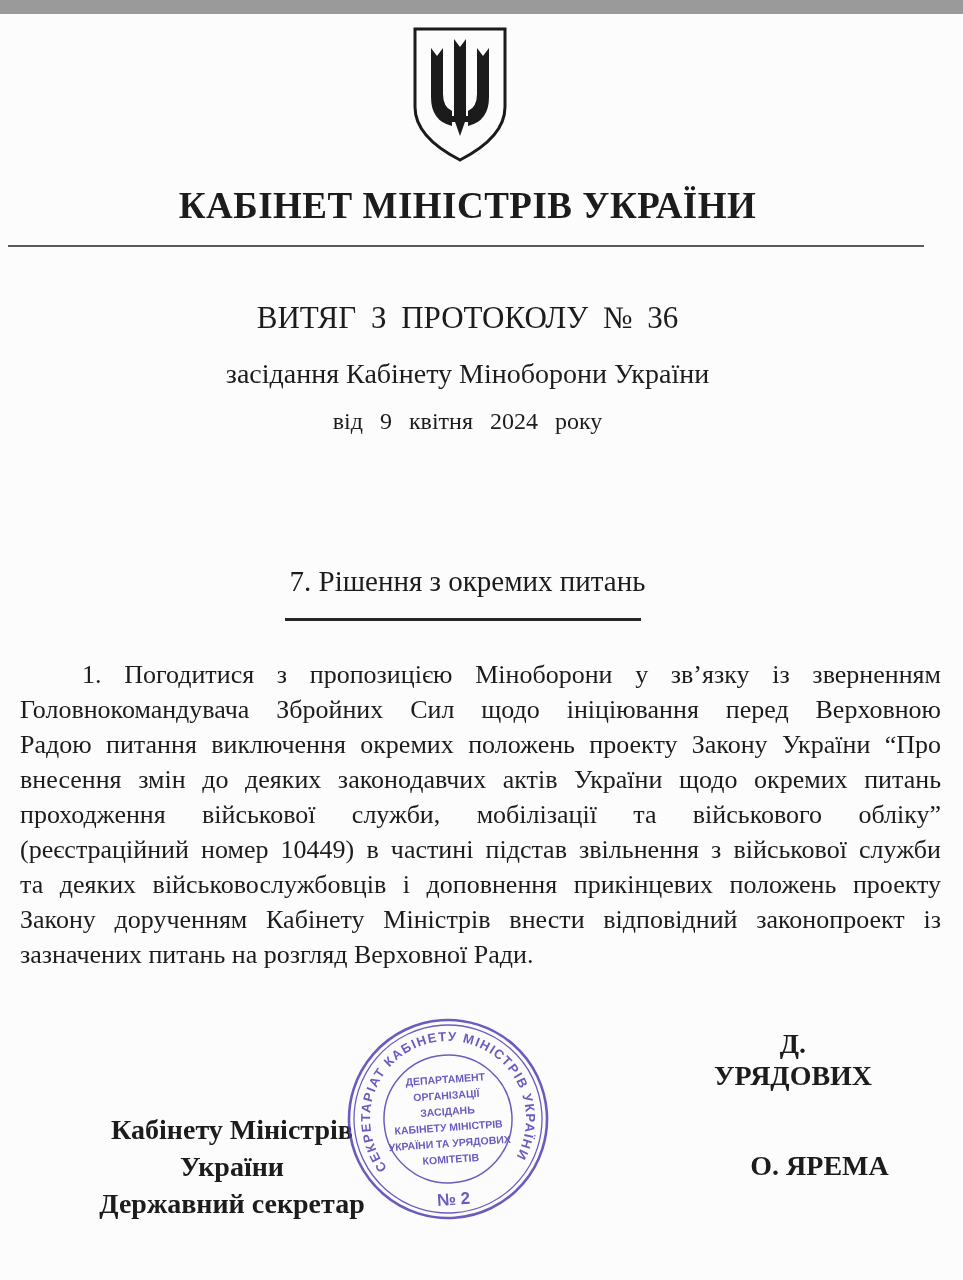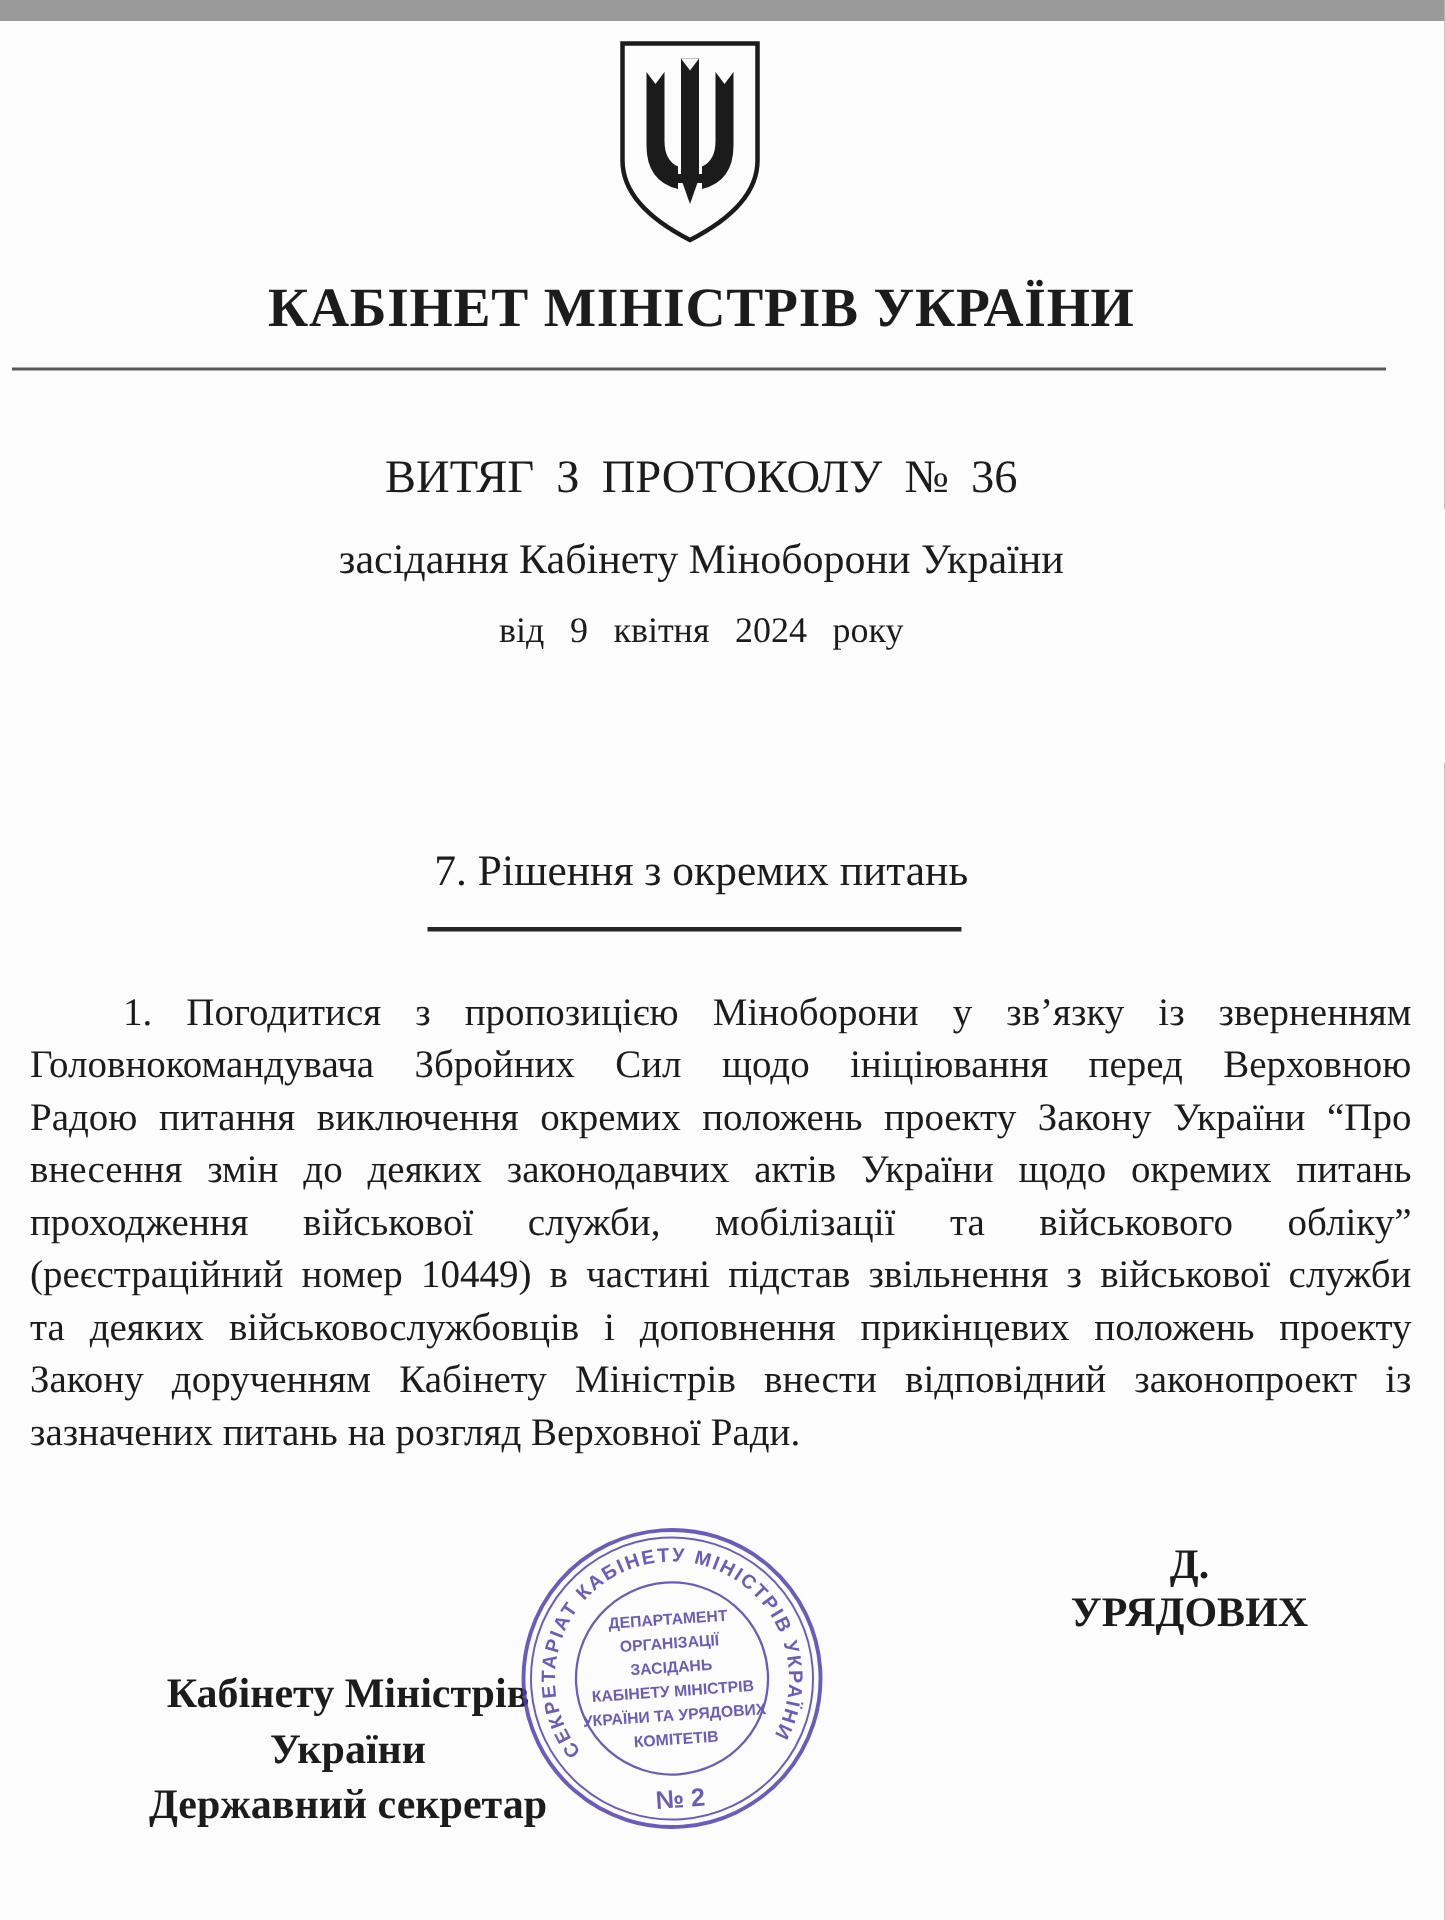--- a/index.html
+++ b/index.html
@@ -69,20 +69,21 @@
     <div class="bline">Закону дорученням Кабінету Міністрів внести відповідний законопроект із</div>
     <div class="bline last">зазначених питань на розгляд Верховної Ради.</div>
   </div>
 
   <div class="sig sig-name-1">Д. УРЯДОВИХ</div>
 
   <div class="sig sig-label-2">
     <div>Кабінету Міністрів України</div>
     <div>Державний секретар</div>
   </div>
+  <div class="sig sig-name-2">О. ЯРЕМА</div>
 
   <svg class="stamp" viewBox="0 0 240 240" aria-hidden="true">
     <g transform="rotate(-4 120 120)" stroke="#4f42b5" fill="none">
       <circle cx="120" cy="120" r="99" stroke-width="2.6"></circle>
       <circle cx="120" cy="120" r="94" stroke-width="1.3"></circle>
       <circle cx="120" cy="120" r="64" stroke-width="1.5"></circle>
     </g>
     <g transform="rotate(-4 120 120)" fill="#4f42b5">
       <defs>
         <path id="ringPath" d="M56.1,164.7 A78,78 0 1 1 183.9,164.7"></path>

